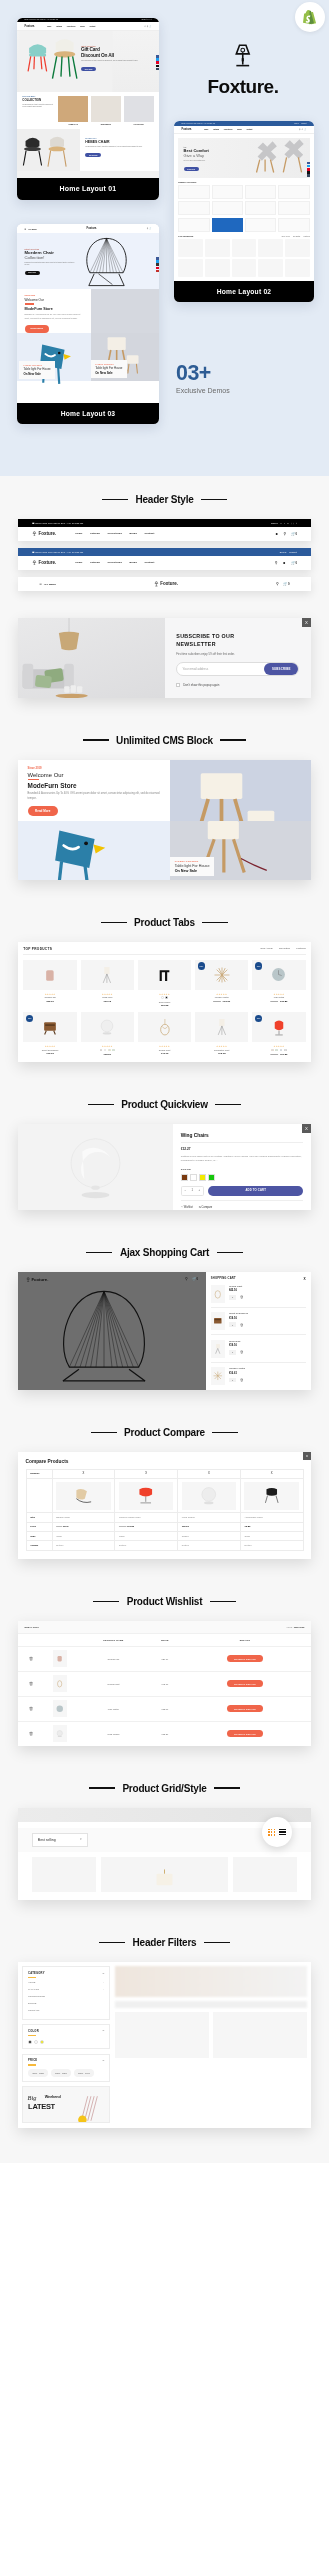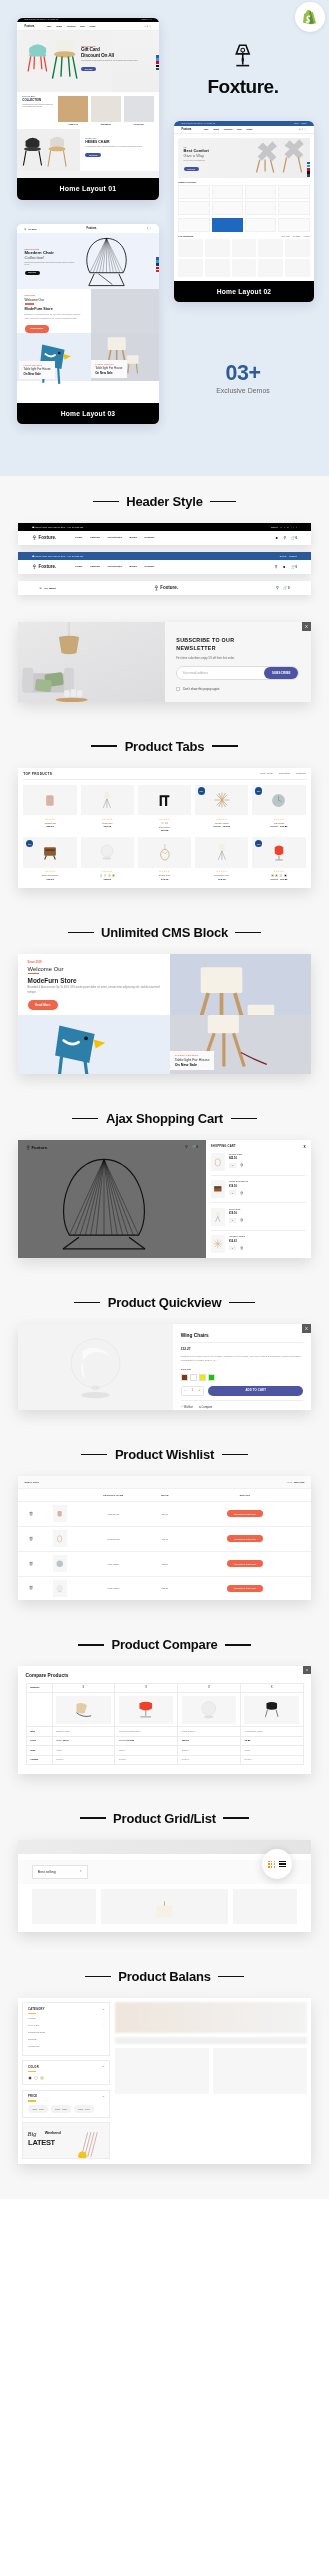--- a/index.html
+++ b/index.html
@@ -48,41 +48,41 @@
   .ghead{ font-size:4.8px; font-weight:800; letter-spacing:-0.2px; line-height:1.15; color:#1b1b1b;}
   .gsub{ font-size:1.4px; color:#b24a3a; font-weight:700; letter-spacing:0.2px;}
   .gtext{ font-size:1.3px; color:#777; line-height:1.5; }
   .gbtn{ display:inline-block; background:#3f51a3; color:#fff; font-size:1.4px; font-weight:700; padding:1.6px 3.7px; border-radius:4.3px; margin-top:2.1px;}
   .gbtn.dark{ background:#111; }
 
   .prodgrid{ display:flex; gap:2.1px; padding:3.2px; }
   .pcell{ flex:1; background:#f6f6f6; border-radius:1.1px; height:18px; }
 
   
-  .exclusive{ position:absolute; left:176px; top:363px; width:134px; text-align:center;}
+  .exclusive{ position:absolute; left:176px; top:363px; width:134px; text-align:left;}
   .exc-num{ font-size:21.4px; font-weight:800; color:#2d5c94; letter-spacing:-0.5px; line-height:1;}
   .exc-label{ font-size:7px; color:#6a6a6a; margin-top:2.1px; font-weight:500;}
 
   
   .awesome{
     background:#f26b52; color:#fff; text-align:center;
     font-size:14px; font-weight:800; letter-spacing:0.5px;
     padding:13.4px 0; font-family:"Liberation Sans Narrow","Liberation Sans",sans-serif;
     transform:scaleX(.82); transform-origin:center;
   }
   .awesome-wrap{ background:#f26b52; overflow:hidden; }
 
   
   .section{ background:#f7f7f7; padding:0 0 0 0; }
   .sec-title{
     display:flex; align-items:center; justify-content:center; gap:7.5px;
     padding:18px 0 14px; background:#f7f7f7;
   }
   .sec-title .ln{ width:26px; height:1.1px; background:#111; }
-  .sec-title h2{ font-size:13px; font-weight:800; letter-spacing:-0.2px; color:#0d0d0d; }
+  .sec-title h2{ font-size:10px; font-weight:800; letter-spacing:-0.2px; color:#0d0d0d; }
 
   .shot-wrap{ padding:0 18px 19px; background:#f7f7f7; }
   .shot-card{ background:#fff; box-shadow:0 5.3px 14px rgba(0,0,0,.12); position:relative; overflow:hidden;}
 
   
   .hdr-sample{ margin-bottom:7.5px; box-shadow:0 3.2px 9.6px rgba(0,0,0,.10); background:#fff; }
   .hdr-top{ height:7.5px; display:flex; align-items:center; justify-content:space-between; padding:0 14px; }
   .hdr-top.black{ background:#000; } .hdr-top.blue{ background:#2b5a9b; }
   .hdr-top span{ color:#fff; font-size:2.1px; letter-spacing:0.1px; }
   .hdr-soc{ display:flex; gap:2.7px; align-items:center; color:#fff; font-size:2.7px;}
@@ -674,20 +674,78 @@
           </div>
           <div class="xclose">X</div>
         </div>
       </div>
     </div>
   </div>
 
   <div class="section">
     <div class="sec-title">
       <span class="ln"></span>
+      <h2>Unlimited CMS Block</h2>
+      <span class="ln"></span>
+    </div>
+    <div class="shot-wrap">
+      <div class="shot-card">
+        <div class="cms">
+          <div class="left" style="padding:7.5px 9.6px 5.3px">
+            <div class="since" style="font-size:2.7px">Since 2019</div>
+            <div class="welc" style="font-size:5.9px">Welcome Our</div>
+            <div class="uline" style="width:11.8px"></div>
+            <div class="mfs" style="font-size:6.4px">ModeFurn Store</div>
+            <div class="cmsp" style="font-size:2.7px">Branded &amp; Accessories Up To 40% Off Lorem ipsum dolor sit amet, consectetur adipiscing elit, sed do eiusmod tempor.</div>
+            <div class="readmore" style="font-size:3px;padding:3.2px 7.5px">Read More</div>
+          </div>
+          <div class="right">
+            <svg width="139" height="80" viewBox="0 0 260 150" style="position:absolute;left:5.3px;top:8.6px">
+              <rect x="46" y="10" width="78" height="48" rx="3" fill="#f6f1e6"></rect>
+              <line x1="60" y1="58" x2="36" y2="140" stroke="#c59a64" stroke-width="7"></line>
+              <line x1="110" y1="58" x2="134" y2="140" stroke="#c59a64" stroke-width="7"></line>
+              <line x1="85" y1="58" x2="85" y2="140" stroke="#c59a64" stroke-width="7"></line>
+              <rect x="134" y="80" width="50" height="34" rx="3" fill="#f6f1e6"></rect>
+              <path d="M130 108 q30 18 60 26" stroke="#7b2430" stroke-width="2.5" fill="none"></path>
+            </svg>
+          </div>
+        </div>
+        <div class="cms-bottom">
+          <div class="duck">
+            <svg width="96" height="59" viewBox="0 0 180 110" style="position:absolute;left:19px;top:3.2px">
+              <path d="M42 12 L108 28 L98 82 L34 68 Z" fill="#2b7fa8"></path>
+              <path d="M50 40 q16 12 28 3" fill="none" stroke="#fff" stroke-width="5" stroke-linecap="round"></path>
+              <circle cx="92" cy="36" r="3.6" fill="#111"></circle>
+              <path d="M106 38 l22 6 l-18 11 z" fill="#f2c200"></path>
+              <line x1="46" y1="70" x2="42" y2="106" stroke="#2b7fa8" stroke-width="6"></line>
+              <line x1="90" y1="78" x2="94" y2="108" stroke="#2b7fa8" stroke-width="6"></line>
+            </svg>
+          </div>
+          <div class="lampside">
+            <svg width="86" height="59" viewBox="0 0 160 110" style="position:absolute;left:13px;top:0">
+              <rect x="46" y="0" width="58" height="34" rx="3" fill="#f6f1e6"></rect>
+              <line x1="58" y1="34" x2="36" y2="96" stroke="#c59a64" stroke-width="6"></line>
+              <line x1="94" y1="34" x2="114" y2="96" stroke="#c59a64" stroke-width="6"></line>
+              <line x1="76" y1="34" x2="76" y2="96" stroke="#c59a64" stroke-width="6"></line>
+              <path d="M108 70 q26 14 48 22" stroke="#7b2430" stroke-width="2.4" fill="none"></path>
+            </svg>
+            <div class="latest-tag" style="left:0;bottom:4.3px">
+              <div class="lt" style="font-size:2.4px">LATEST PROJECT</div>
+              <div class="l1" style="font-size:3.7px">Table light For House</div>
+              <div class="l2" style="font-size:3.7px">On New Sale</div>
+            </div>
+          </div>
+        </div>
+      </div>
+    </div>
+  </div>
+
+  <div class="section">
+    <div class="sec-title">
+      <span class="ln"></span>
       <h2>Product Tabs</h2>
       <span class="ln"></span>
     </div>
     <div class="shot-wrap">
       <div class="shot-card">
         <div class="tabshot">
           <div class="tabhead">
             <h4>TOP PRODUCTS</h4>
             <span class="tabs">
               <span>New Arrival</span>
@@ -839,70 +897,61 @@
             </div>
           </div>
         </div>
       </div>
     </div>
   </div>
 
   <div class="section">
     <div class="sec-title">
       <span class="ln"></span>
-      <h2>Unlimited CMS Block</h2>
+      <h2>Product Quickview</h2>
       <span class="ln"></span>
     </div>
     <div class="shot-wrap">
       <div class="shot-card">
-        <div class="cms">
-          <div class="left" style="padding:7.5px 9.6px 5.3px">
-            <div class="since" style="font-size:2.7px">Since 2019</div>
-            <div class="welc" style="font-size:5.9px">Welcome Our</div>
-            <div class="uline" style="width:11.8px"></div>
-            <div class="mfs" style="font-size:6.4px">ModeFurn Store</div>
-            <div class="cmsp" style="font-size:2.7px">Branded &amp; Accessories Up To 40% Off Lorem ipsum dolor sit amet, consectetur adipiscing elit, sed do eiusmod tempor.</div>
-            <div class="readmore" style="font-size:3px;padding:3.2px 7.5px">Read More</div>
-          </div>
-          <div class="right">
-            <svg width="139" height="80" viewBox="0 0 260 150" style="position:absolute;left:5.3px;top:8.6px">
-              <rect x="46" y="10" width="78" height="48" rx="3" fill="#f6f1e6"></rect>
-              <line x1="60" y1="58" x2="36" y2="140" stroke="#c59a64" stroke-width="7"></line>
-              <line x1="110" y1="58" x2="134" y2="140" stroke="#c59a64" stroke-width="7"></line>
-              <line x1="85" y1="58" x2="85" y2="140" stroke="#c59a64" stroke-width="7"></line>
-              <rect x="134" y="80" width="50" height="34" rx="3" fill="#f6f1e6"></rect>
-              <path d="M130 108 q30 18 60 26" stroke="#7b2430" stroke-width="2.5" fill="none"></path>
+        <div class="qv">
+          <div class="img">
+            <svg width="69" height="75" viewBox="0 0 130 140">
+              <circle cx="65" cy="62" r="46" fill="#f2f2f2" stroke="#e0e0e0"></circle>
+              <path d="M40 40 a36 36 0 0 1 52 10 a32 32 0 0 0 -48 42 z" fill="#fafafa"></path>
+              <ellipse cx="65" cy="108" rx="8" ry="4" fill="#e5e5e5"></ellipse>
+              <ellipse cx="65" cy="122" rx="26" ry="6" fill="#e2e2e2"></ellipse>
             </svg>
           </div>
-        </div>
-        <div class="cms-bottom">
-          <div class="duck">
-            <svg width="96" height="59" viewBox="0 0 180 110" style="position:absolute;left:19px;top:3.2px">
-              <path d="M42 12 L108 28 L98 82 L34 68 Z" fill="#2b7fa8"></path>
-              <path d="M50 40 q16 12 28 3" fill="none" stroke="#fff" stroke-width="5" stroke-linecap="round"></path>
-              <circle cx="92" cy="36" r="3.6" fill="#111"></circle>
-              <path d="M106 38 l22 6 l-18 11 z" fill="#f2c200"></path>
-              <line x1="46" y1="70" x2="42" y2="106" stroke="#2b7fa8" stroke-width="6"></line>
-              <line x1="90" y1="78" x2="94" y2="108" stroke="#2b7fa8" stroke-width="6"></line>
-            </svg>
-          </div>
-          <div class="lampside">
-            <svg width="86" height="59" viewBox="0 0 160 110" style="position:absolute;left:13px;top:0">
-              <rect x="46" y="0" width="58" height="34" rx="3" fill="#f6f1e6"></rect>
-              <line x1="58" y1="34" x2="36" y2="96" stroke="#c59a64" stroke-width="6"></line>
-              <line x1="94" y1="34" x2="114" y2="96" stroke="#c59a64" stroke-width="6"></line>
-              <line x1="76" y1="34" x2="76" y2="96" stroke="#c59a64" stroke-width="6"></line>
-              <path d="M108 70 q26 14 48 22" stroke="#7b2430" stroke-width="2.4" fill="none"></path>
-            </svg>
-            <div class="latest-tag" style="left:0;bottom:4.3px">
-              <div class="lt" style="font-size:2.4px">LATEST PROJECT</div>
-              <div class="l1" style="font-size:3.7px">Table light For House</div>
-              <div class="l2" style="font-size:3.7px">On New Sale</div>
-            </div>
-          </div>
+          <div class="body">
+            <h3>Wing Chairs</h3>
+            <div class="hr"></div>
+            <div class="price">€12.27</div>
+            <p>Getting a new office set up is exciting. Whether you've grown your one-person business to a larger operation, upgrading to a bigger space, or...</p>
+            <div class="colorlbl">COLOR</div>
+            <div class="qvsw">
+              <i style="background:#7a3b10"></i>
+              <i style="background:#ffffff"></i>
+              <i style="background:#f2ea00"></i>
+              <i style="background:#16c60c"></i>
+            </div>
+            <div class="qvbuy">
+              <span class="stepper">
+                <span>−</span>
+                <span>1</span>
+                <span>+</span>
+              </span>
+              <span class="atc">ADD TO CART</span>
+            </div>
+            <div class="hr"></div>
+            <div class="wcrow">
+              <span>♡ <span>Wishlist</span></span>
+              <span>⇆ <span>Compare</span></span>
+            </div>
+          </div>
+          <div class="xclose">X</div>
         </div>
       </div>
     </div>
   </div>
 
   <div class="section">
     <div class="sec-title">
       <span class="ln"></span>
       <h2>Ajax Shopping Cart</h2>
       <span class="ln"></span>
@@ -1022,145 +1071,20 @@
               </div>
             </div>
 
             <div class="citem">
               
               
             </div>
 
           </div>
         </div>
-      </div>
-    </div>
-  </div>
-
-  <div class="section">
-    <div class="sec-title">
-      <span class="ln"></span>
-      <h2>Product Quickview</h2>
-      <span class="ln"></span>
-    </div>
-    <div class="shot-wrap">
-      <div class="shot-card">
-        <div class="qv">
-          <div class="img">
-            <svg width="69" height="75" viewBox="0 0 130 140">
-              <circle cx="65" cy="62" r="46" fill="#f2f2f2" stroke="#e0e0e0"></circle>
-              <path d="M40 40 a36 36 0 0 1 52 10 a32 32 0 0 0 -48 42 z" fill="#fafafa"></path>
-              <ellipse cx="65" cy="108" rx="8" ry="4" fill="#e5e5e5"></ellipse>
-              <ellipse cx="65" cy="122" rx="26" ry="6" fill="#e2e2e2"></ellipse>
-            </svg>
-          </div>
-          <div class="body">
-            <h3>Wing Chairs</h3>
-            <div class="hr"></div>
-            <div class="price">€12.27</div>
-            <p>Getting a new office set up is exciting. Whether you've grown your one-person business to a larger operation, upgrading to a bigger space, or...</p>
-            <div class="colorlbl">COLOR</div>
-            <div class="qvsw">
-              <i style="background:#7a3b10"></i>
-              <i style="background:#ffffff"></i>
-              <i style="background:#f2ea00"></i>
-              <i style="background:#16c60c"></i>
-            </div>
-            <div class="qvbuy">
-              <span class="stepper">
-                <span>−</span>
-                <span>1</span>
-                <span>+</span>
-              </span>
-              <span class="atc">ADD TO CART</span>
-            </div>
-            <div class="hr"></div>
-            <div class="wcrow">
-              <span>♡ <span>Wishlist</span></span>
-              <span>⇆ <span>Compare</span></span>
-            </div>
-          </div>
-          <div class="xclose">X</div>
-        </div>
-      </div>
-    </div>
-  </div>
-
-  <div class="section">
-    <div class="sec-title">
-      <span class="ln"></span>
-      <h2>Product Wishlist</h2>
-      <span class="ln"></span>
-    </div>
-    <div class="shot-wrap">
-      <div class="shot-card">
-        <div class="wl-head">
-          <span class="t">WISH-LIST</span>
-          <span class="bc">
-            <span>HOME</span>
-            /
-            <b>WISH-LIST</b>
-          </span>
-        </div>
-        <table class="wltable">
-          <tbody>
-              <tr>
-            <th style="width:26px"></th>
-            <th style="width:32px"></th>
-            <th>PRODUCT NAME</th>
-            <th>PRICE</th>
-            <th>DETAILS</th>
-          </tr>
-          <tr>
-            <td style="font-size:3.7px">🗑</td>
-            <td><span class="wlthumb">
-                    <svg width="5.3" height="7.5" viewBox="0 0 10 14">
-                      <rect x="1" y="2" width="8" height="10" rx="2" fill="#d9b2a6"></rect>
-                    </svg>
-                  </span></td>
-            <td>Ceramic Jar</td>
-            <td>€26.19</td>
-            <td><span class="pd-btn">PRODUCT DETAILS</span></td>
-          </tr>
-          <tr>
-            <td style="font-size:3.7px">🗑</td>
-            <td><span class="wlthumb">
-                    <svg width="5.3" height="8.6" viewBox="0 0 10 16">
-                      <ellipse cx="5" cy="9" rx="4" ry="6" fill="none" stroke="#c8a877"></ellipse>
-                    </svg>
-                  </span></td>
-            <td>Ceiling Light</td>
-            <td>€42.16</td>
-            <td><span class="pd-btn">PRODUCT DETAILS</span></td>
-          </tr>
-          <tr>
-            <td style="font-size:3.7px">🗑</td>
-            <td><span class="wlthumb">
-                    <svg width="7.5" height="7.5" viewBox="0 0 14 14">
-                      <circle cx="7" cy="7" r="6" fill="#b9c6c9"></circle>
-                    </svg>
-                  </span></td>
-            <td>Wall Watch</td>
-            <td>€12.86</td>
-            <td><span class="pd-btn">PRODUCT DETAILS</span></td>
-          </tr>
-          <tr>
-            <td style="font-size:3.7px">🗑</td>
-            <td><span class="wlthumb">
-                    <svg width="7.5" height="7.5" viewBox="0 0 14 14">
-                      <circle cx="7" cy="6" r="5" fill="#ececec" stroke="#ddd"></circle>
-                      <ellipse cx="7" cy="12" rx="4" ry="1.4" fill="#ddd"></ellipse>
-                    </svg>
-                  </span></td>
-            <td>Wing Chairs</td>
-            <td>€12.27</td>
-            <td><span class="pd-btn">PRODUCT DETAILS</span></td>
-          </tr>
-        </tbody>
-          </table>
       </div>
     </div>
   </div>
 
   <div class="section">
     <div class="sec-title">
       <span class="ln"></span>
       <h2>Product Compare</h2>
       <span class="ln"></span>
     </div>
@@ -1246,21 +1170,97 @@
           </tbody>
             </table>
         </div>
       </div>
     </div>
   </div>
 
   <div class="section">
     <div class="sec-title">
       <span class="ln"></span>
-      <h2>Product Grid/List</h2>
+      <h2>Product Wishlist</h2>
+      <span class="ln"></span>
+    </div>
+    <div class="shot-wrap">
+      <div class="shot-card">
+        <div class="wl-head">
+          <span class="t">WISH-LIST</span>
+          <span class="bc">
+            <span>HOME</span>
+            /
+            <b>WISH-LIST</b>
+          </span>
+        </div>
+        <table class="wltable">
+          <tbody>
+              <tr>
+            <th style="width:26px"></th>
+            <th style="width:32px"></th>
+            <th>PRODUCT NAME</th>
+            <th>PRICE</th>
+            <th>DETAILS</th>
+          </tr>
+          <tr>
+            <td style="font-size:3.7px">🗑</td>
+            <td><span class="wlthumb">
+                    <svg width="5.3" height="7.5" viewBox="0 0 10 14">
+                      <rect x="1" y="2" width="8" height="10" rx="2" fill="#d9b2a6"></rect>
+                    </svg>
+                  </span></td>
+            <td>Ceramic Jar</td>
+            <td>€26.19</td>
+            <td><span class="pd-btn">PRODUCT DETAILS</span></td>
+          </tr>
+          <tr>
+            <td style="font-size:3.7px">🗑</td>
+            <td><span class="wlthumb">
+                    <svg width="5.3" height="8.6" viewBox="0 0 10 16">
+                      <ellipse cx="5" cy="9" rx="4" ry="6" fill="none" stroke="#c8a877"></ellipse>
+                    </svg>
+                  </span></td>
+            <td>Ceiling Light</td>
+            <td>€42.16</td>
+            <td><span class="pd-btn">PRODUCT DETAILS</span></td>
+          </tr>
+          <tr>
+            <td style="font-size:3.7px">🗑</td>
+            <td><span class="wlthumb">
+                    <svg width="7.5" height="7.5" viewBox="0 0 14 14">
+                      <circle cx="7" cy="7" r="6" fill="#b9c6c9"></circle>
+                    </svg>
+                  </span></td>
+            <td>Wall Watch</td>
+            <td>€12.86</td>
+            <td><span class="pd-btn">PRODUCT DETAILS</span></td>
+          </tr>
+          <tr>
+            <td style="font-size:3.7px">🗑</td>
+            <td><span class="wlthumb">
+                    <svg width="7.5" height="7.5" viewBox="0 0 14 14">
+                      <circle cx="7" cy="6" r="5" fill="#ececec" stroke="#ddd"></circle>
+                      <ellipse cx="7" cy="12" rx="4" ry="1.4" fill="#ddd"></ellipse>
+                    </svg>
+                  </span></td>
+            <td>Wing Chairs</td>
+            <td>€12.27</td>
+            <td><span class="pd-btn">PRODUCT DETAILS</span></td>
+          </tr>
+        </tbody>
+          </table>
+      </div>
+    </div>
+  </div>
+
+  <div class="section">
+    <div class="sec-title">
+      <span class="ln"></span>
+      <h2>Product Grid/Style</h2>
       <span class="ln"></span>
     </div>
     <div class="shot-wrap">
       <div class="shot-card gl">
         <div class="bannerstrip"></div>
         <div style="height:6.4px;background:#fff"></div>
         <div class="toolbar">
           <div class="selectbox">
             <span>Best selling</span>
             <span class="car">▼</span>
@@ -1294,21 +1294,21 @@
           </div>
           <div class="glcol"></div>
         </div>
       </div>
     </div>
   </div>
 
   <div class="section" style="padding-bottom:16px">
     <div class="sec-title">
       <span class="ln"></span>
-      <h2>Product Balans</h2>
+      <h2>Header Filters</h2>
       <span class="ln"></span>
     </div>
     <div class="shot-wrap">
       <div class="shot-card">
         <div class="flt">
           <div class="side">
 
             <div class="fbox">
               <div class="ft">
                 <span>CATEGORY</span>

